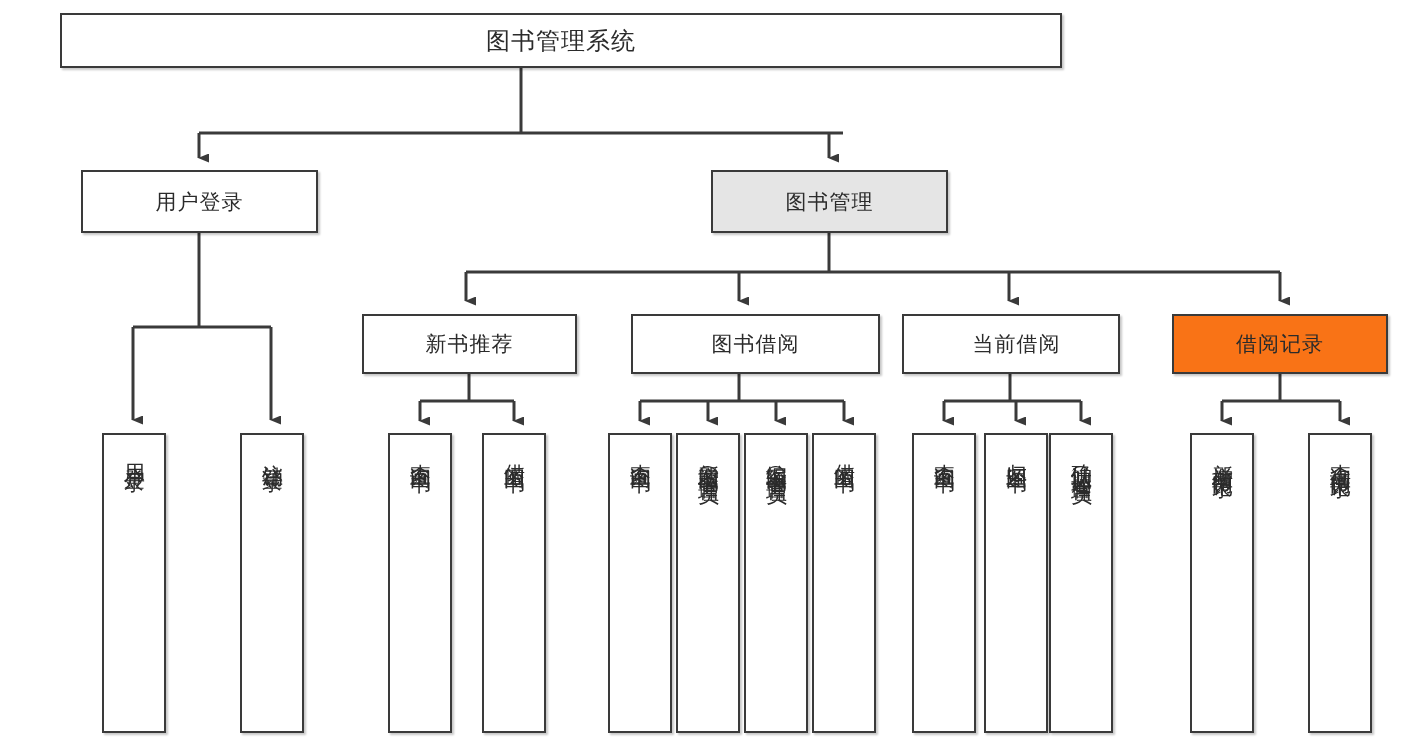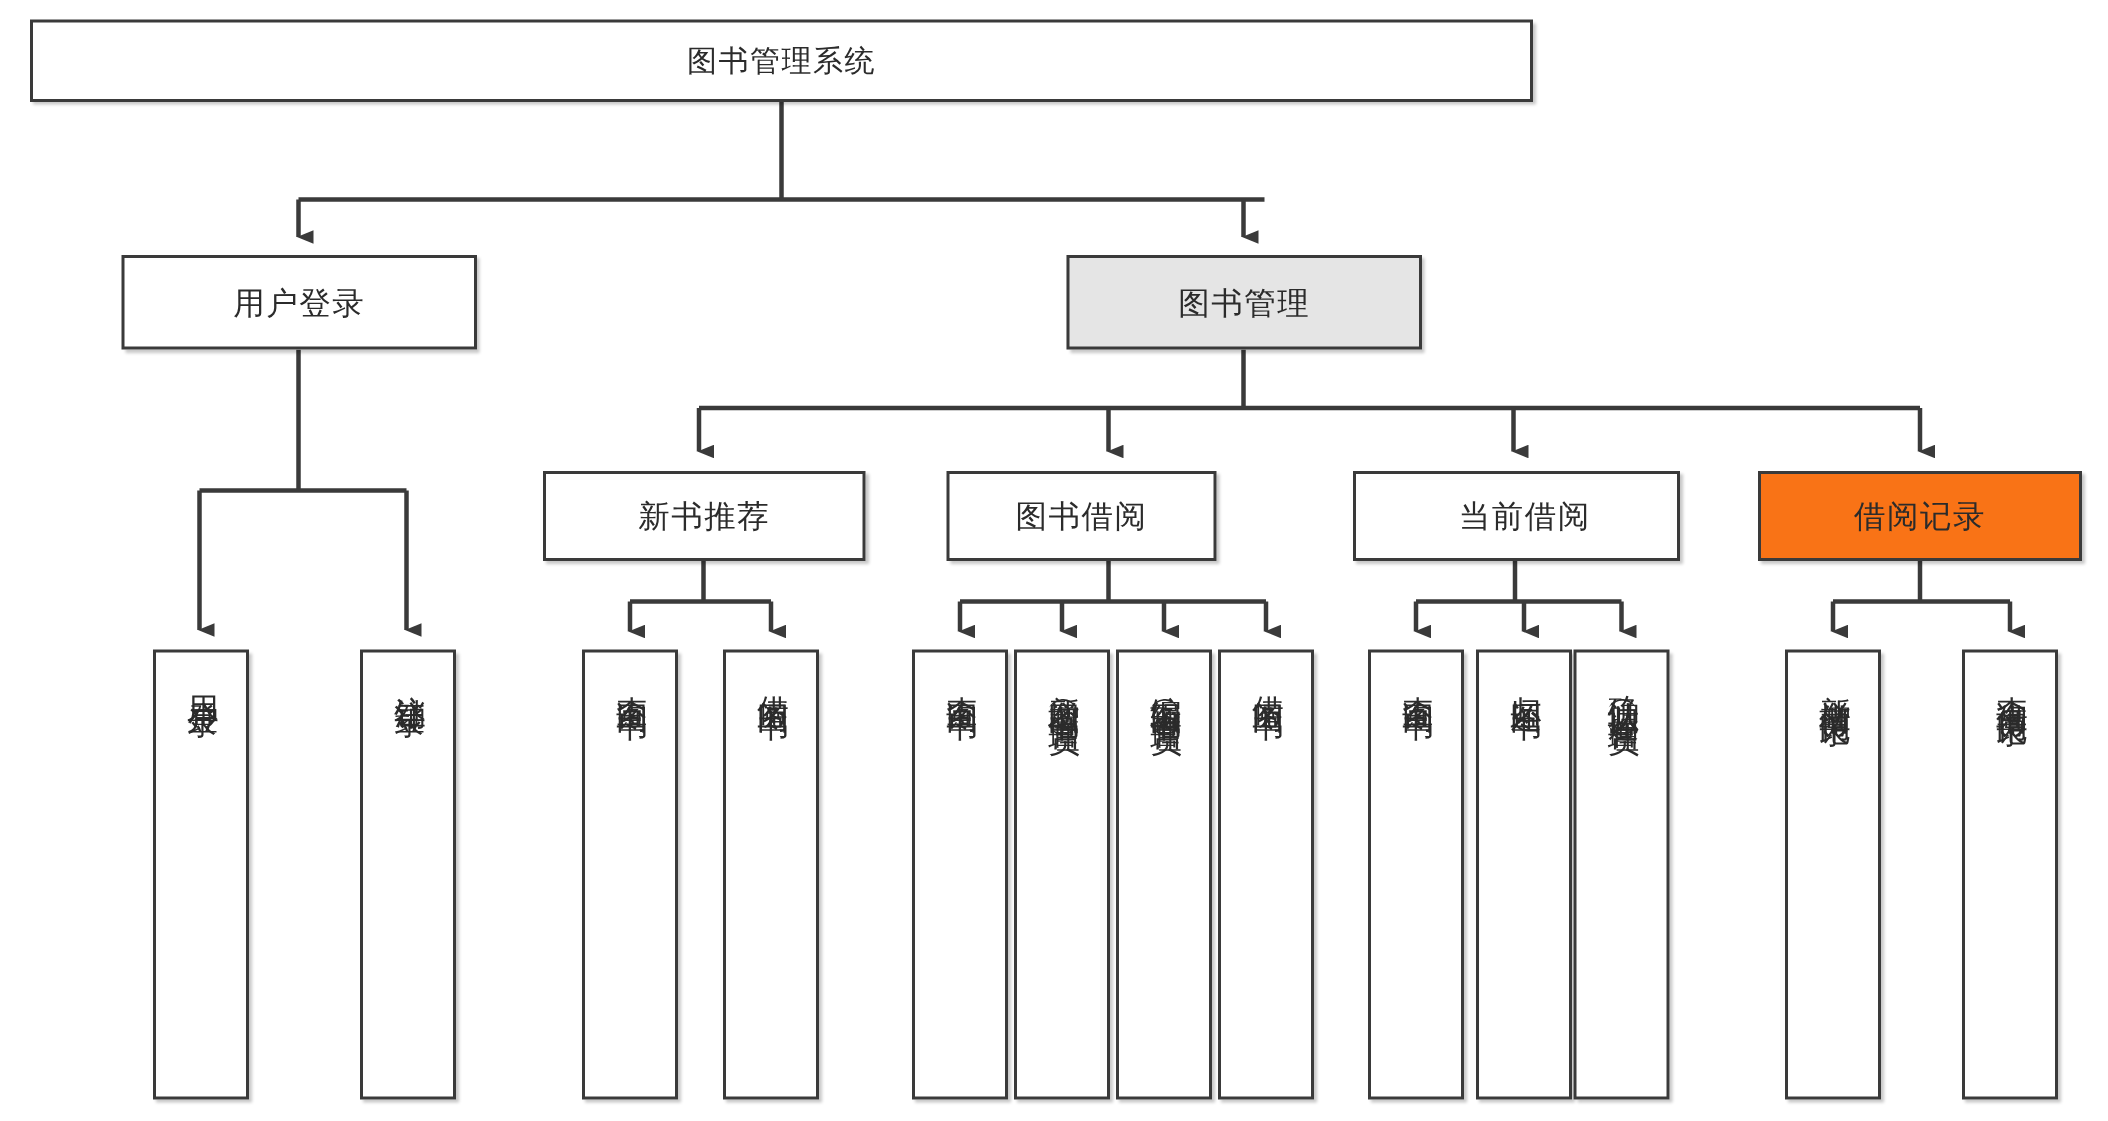--- a/index.html
+++ b/index.html
@@ -37,21 +37,22 @@
     justify-content: center;
     color: #2b2b2b;
     z-index: 2;
   }
   .node-h {
     font-size: 21px;
     letter-spacing: 1px;
     white-space: nowrap;
   }
   .node-root {
-    font-size: 20px;
+    font-size: 24px;
+    margin-left: 40px;
   }
   .node-v {
     align-items: flex-start;
     justify-content: center;
     padding-top: 12px;
   }
   .node-v .vlabel {
     writing-mode: vertical-rl;
     text-orientation: upright;
     font-size: 21px;
@@ -133,21 +134,21 @@
   <div class="node node-h" style="left: 81px; top: 170px; width: 237px; height: 63px; background: rgb(255, 255, 255); border-color: rgb(58, 58, 58); color: rgb(43, 43, 43);">
     <span>用户登录</span>
   </div>
   <div class="node node-h" style="left: 711px; top: 170px; width: 237px; height: 63px; background: #e5e5e5; border-color: rgb(58, 58, 58); color: rgb(43, 43, 43);">
     <span>图书管理</span>
   </div>
 
   <div class="node node-h" style="left: 362px; top: 314px; width: 215px; height: 60px; background: rgb(255, 255, 255); border-color: rgb(58, 58, 58); color: rgb(43, 43, 43);">
     <span>新书推荐</span>
   </div>
-  <div class="node node-h" style="left: 631px; top: 314px; width: 180px; height: 60px; background: rgb(255, 255, 255); border-color: rgb(58, 58, 58); color: rgb(43, 43, 43);">
+  <div class="node node-h" style="left: 631px; top: 314px; width: 249px; height: 60px; background: rgb(255, 255, 255); border-color: rgb(58, 58, 58); color: rgb(43, 43, 43);">
     <span>图书借阅</span>
   </div>
   <div class="node node-h" style="left: 902px; top: 314px; width: 218px; height: 60px; background: rgb(255, 255, 255); border-color: rgb(58, 58, 58); color: rgb(43, 43, 43); padding-left: 11px;">
     <span>当前借阅</span>
   </div>
   <div class="node node-h" style="left: 1172px; top: 314px; width: 216px; height: 60px; background: #f97316; border-color: rgb(58, 58, 58); color: rgb(43, 43, 43);">
     <span>借阅记录</span>
   </div>
 
   <div class="node node-v" style="left: 102px; top: 433px; width: 64px; height: 300px; background: rgb(255, 255, 255); border-color: rgb(58, 58, 58); color: rgb(43, 43, 43);">

